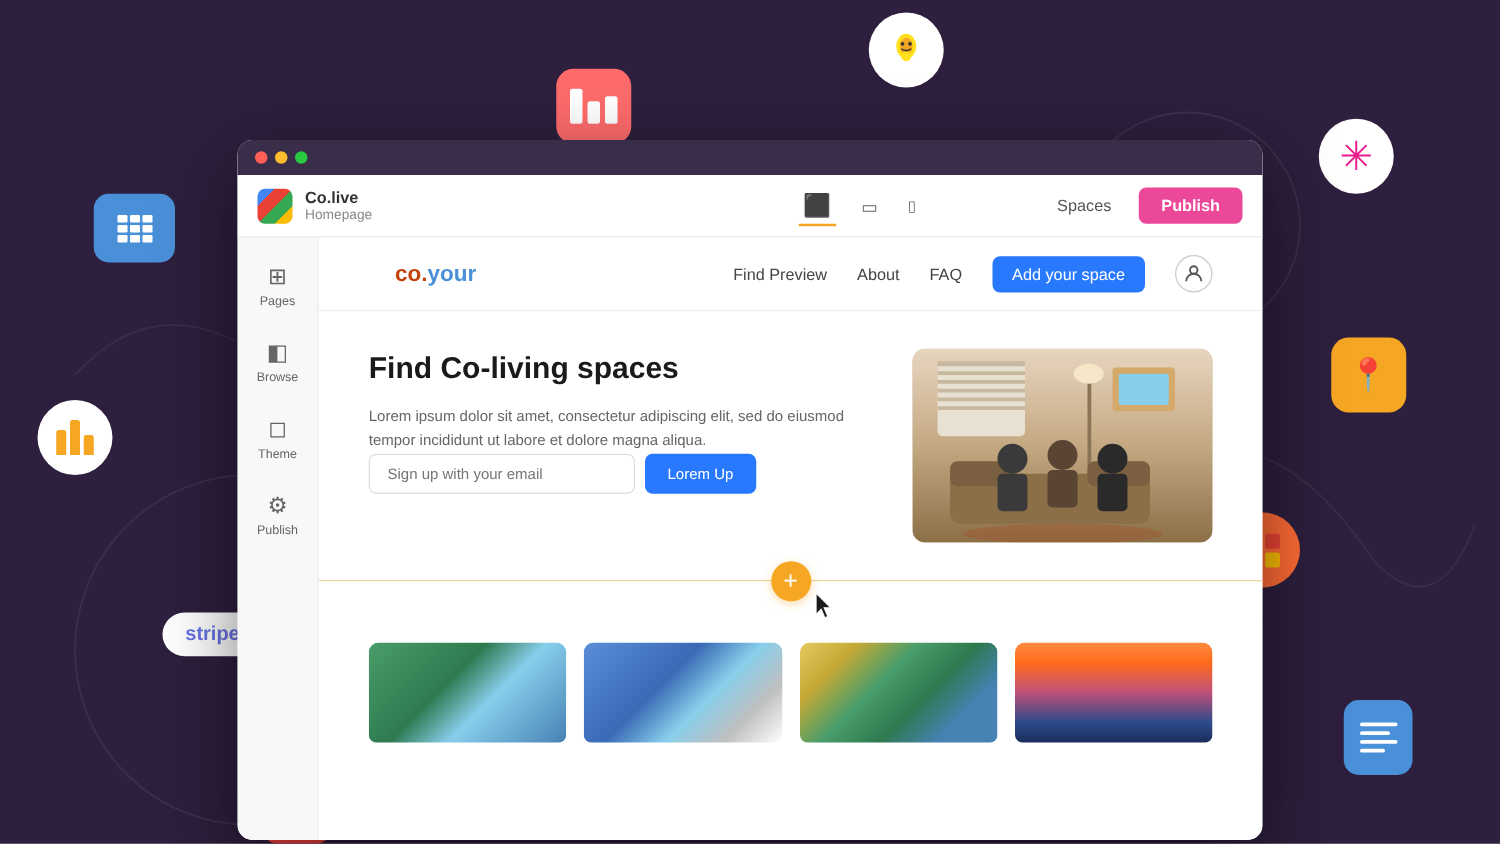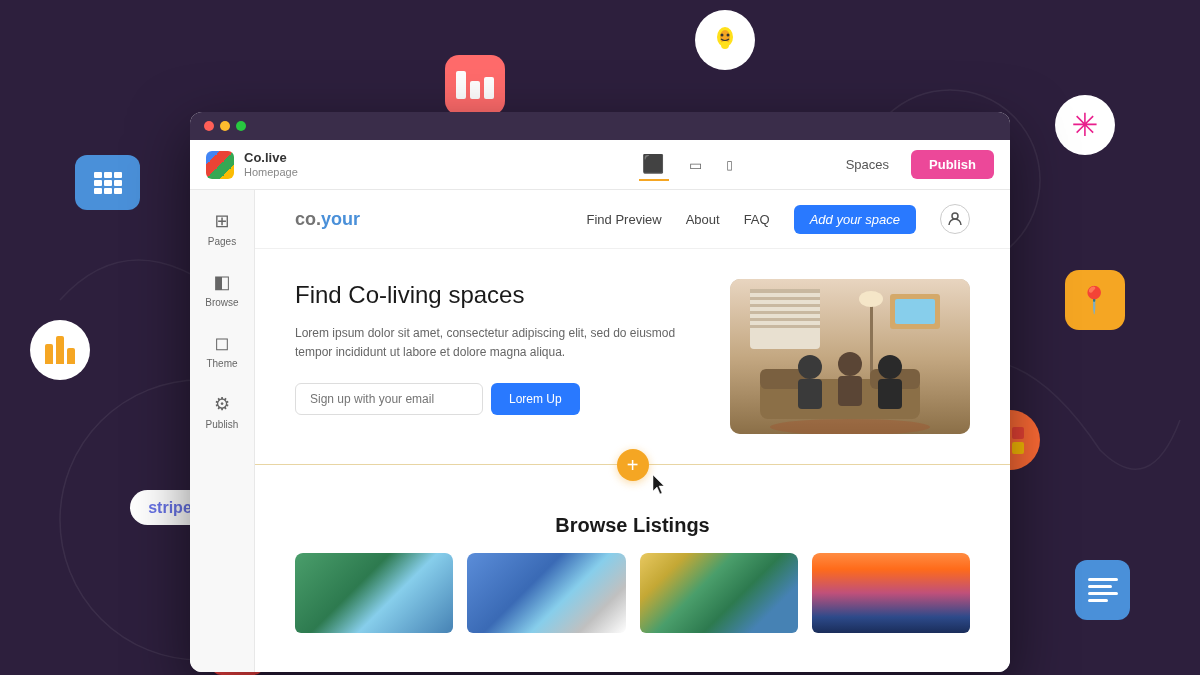--- a/index.html
+++ b/index.html
@@ -317,21 +317,20 @@
 
     .nav-cta {
       background: #2979ff;
       color: white;
       border: none;
       border-radius: 6px;
       padding: 7px 16px;
       font-size: 13px;
       cursor: pointer;
       font-weight: 500;
-      font-style: italic;
     }
 
     .nav-user-icon {
       width: 30px; height: 30px;
       border-radius: 50%;
       border: 1.5px solid #ccc;
       display: flex; align-items: center; justify-content: center;
       font-size: 16px;
       color: #555;
     }
@@ -343,45 +342,44 @@
       gap: 30px;
       align-items: flex-start;
     }
 
     .hero-text {
       flex: 1;
     }
 
     .hero-title {
       font-size: 24px;
-      font-weight: 400;
+      font-weight: 700;
       color: #1a1a1a;
       margin-bottom: 14px;
       line-height: 1.3;
     }
 
     .hero-desc {
       font-size: 12px;
       color: #666;
       line-height: 1.6;
-      margin-bottom: 20px;
     }
 
     .hero-input-row {
       display: flex;
       gap: 8px;
     }
 
     .hero-email-input {
       border: 1px solid #ddd;
       border-radius: 6px;
       padding: 8px 14px;
       font-size: 12px;
       color: #aaa;
-      width: 188px;
+      width: 213px;
       outline: none;
     }
 
     .hero-signup-btn {
       background: #2979ff;
       color: white;
       border: none;
       border-radius: 6px;
       padding: 8px 18px;
       font-size: 12px;
@@ -719,21 +717,21 @@
       <div class="sidebar-item">
         <span class="sidebar-icon">⚙</span>
         <span class="sidebar-label">Publish</span>
       </div>
     </div>
 
     <div class="website-content">
 
       <div class="website-nav">
         <div class="website-logo">
-          <span style="color:#737373;">co.</span><span>your</span>
+          <span style="color:#c2410c;margin-left:21px;">co.</span><span>your</span>
         </div>
         <div class="website-nav-links">
           <a class="nav-link">Find Preview</a>
           <a class="nav-link">About</a>
           <a class="nav-link">FAQ</a>
           <button class="nav-cta">Add your space</button>
           <div class="nav-user-icon">
             <svg width="16" height="16" viewBox="0 0 16 16" fill="none">
               <circle cx="8" cy="5" r="3" stroke="#555" stroke-width="1.5"></circle>
               <path d="M2 14c0-3.3 2.7-6 6-6s6 2.7 6 6" stroke="#555" stroke-width="1.5"></path>
@@ -790,21 +788,20 @@
 
       <div class="section-divider">
         <div class="add-section-btn">+</div>
 
         <svg style="position:absolute;left:calc(50% + 20px);top:10px;" width="14" height="20" viewBox="0 0 14 20">
           <path d="M0 0 L0 16 L4 12 L7 19 L9 18 L6 11 L11 11 Z" fill="#1a1a1a" stroke="white" stroke-width="0.5"></path>
         </svg>
       </div>
 
       <div class="listings-section">
-        <h2 class="listings-title">Browse Listings</h2>
         <div class="listings-grid">
           <div class="listing-card">
             <div class="listing-img listing-gibraltar"></div>
 
           </div>
           <div class="listing-card">
             <div class="listing-img listing-cornwall"></div>
 
           </div>
           <div class="listing-card">

